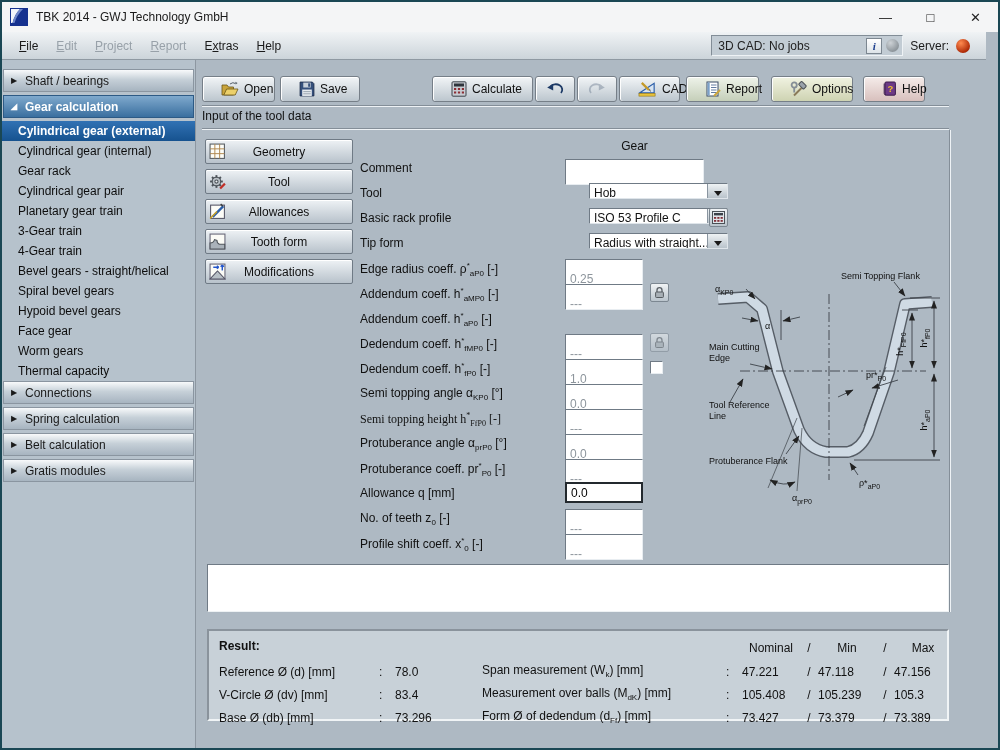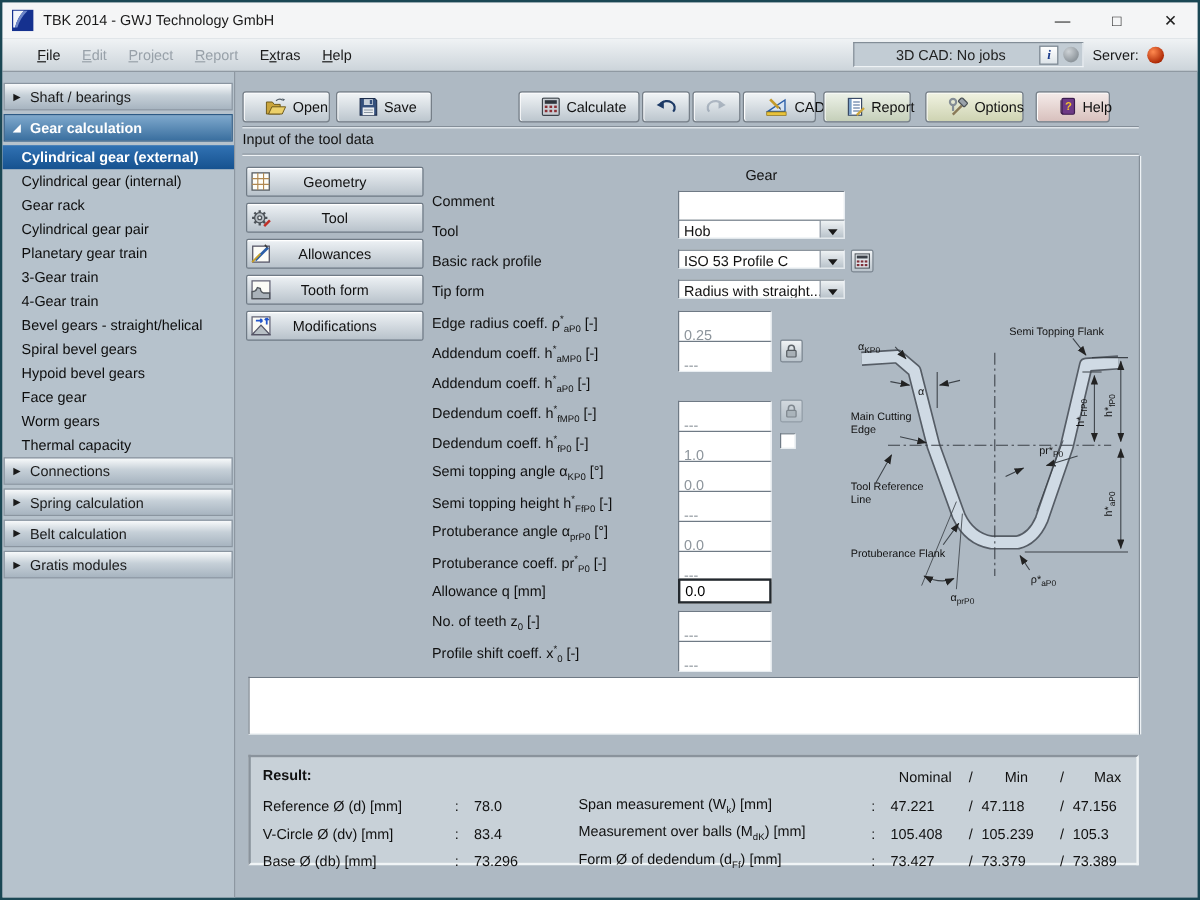--- a/index.html
+++ b/index.html
@@ -6,22 +6,22 @@
   *{box-sizing:border-box;}
   .window{position:relative;width:1000px;height:750px;margin:0 auto;border:2px solid #1a4754;
     background:#aeb9c3;font-family:"Liberation Sans",sans-serif;font-size:12px;color:#111;overflow:hidden;}
   
   .titlebar{position:absolute;left:0;top:0;right:0;height:30px;background:#f4f5f6;display:flex;align-items:center;}
   .app-logo{margin:0 8px 0 8px;display:flex;}
   .title-text{font-size:12px;color:#1a1a1a;}
   .tb-controls{margin-left:auto;display:flex;height:30px;}
   .tb-ctl{width:45px;height:30px;display:flex;align-items:center;justify-content:center;font-size:13px;color:#222;}
   
-  .menubar{position:absolute;left:0;top:30px;right:0;height:28px;background:linear-gradient(#f0f3f5,#ccd4da);
-    border-bottom:1px solid #8f99a2;display:flex;align-items:center;padding:0 20px;text-align:center;}
+  .menubar{position:absolute;left:0;top:30px;right:12px;height:28px;background:linear-gradient(#f0f3f5,#ccd4da);
+    border-bottom:1px solid #8f99a2;display:flex;align-items:center;padding:0 8px;}
   .menu-item{padding:5px 9px;color:#1a1a1a;}
   .menu-item.disabled{color:#98a1a9;}
   .menu-item u{text-decoration:underline;}
   .menu-right{margin-left:auto;display:flex;align-items:center;gap:7px;padding-right:8px;}
   .cad-box{width:192px;height:21px;background:#c2ccd4;border:1px solid;border-color:#828d97 #eef2f5 #eef2f5 #828d97;
     display:flex;align-items:center;padding:0 3px 0 6px;}
   .cad-text{flex:1;color:#222;}
   .info-btn{width:16px;height:16px;background:linear-gradient(#ffffff,#dde4e9);border:1px solid #7c8791;
     display:flex;align-items:center;justify-content:center;font-family:"Liberation Serif",serif;
     font-style:italic;font-weight:bold;font-size:11px;color:#1a3c8c;margin-right:4px;}
@@ -60,21 +60,21 @@
   .gear-header{position:absolute;left:563px;top:137px;width:139px;text-align:center;}
   #form-rows{position:absolute;left:355px;top:150px;width:400px;height:410px;}
   .form-row{position:absolute;left:0;width:100%;height:25px;}
   .f-label{position:absolute;left:3px;top:4px;white-space:nowrap;}
   .f-label sub,.f-label sup{font-size:8px;}
   .tinput{position:absolute;top:2px;height:18px;background:#fff;border:1px solid;
     border-color:#6f7a85 #e8edf1 #e8edf1 #6f7a85;padding:12px 4px;font-size:12px;overflow:hidden;}
   .disabled-input{color:#8d959c;}
   .active-input{border:2px solid #23292e;color:#000;height:21px;top:0;padding-top:2px;}
   .sel{position:absolute;top:1px;height:16px;background:#fff;border:1px solid;
-    border-color:#6f7a85 #dfe5ea #dfe5ea #6f7a85;display:flex;}
+    border-color:#6f7a85 #dfe5ea #dfe5ea #6f7a85;display:flex;margin-left:24px;}
   .sel-text{flex:1;padding:2px 0 0 4px;white-space:nowrap;overflow:hidden;}
   .sel-btn{width:20px;background:linear-gradient(#eef2f4,#b9c3cb);border-left:1px solid #8a95a0;
     display:flex;align-items:flex-start;justify-content:center;}
   .sel-arrow{width:0;height:0;border:4px solid transparent;border-top:5px solid #1a1a1a;margin-top:7px;}
   .mini-btn{position:absolute;width:19px;height:19px;background:linear-gradient(#f0f3f5,#bac4cc);
     border:1px solid #7c8791;border-radius:2px;display:flex;align-items:center;justify-content:center;}
   .mini-btn.disabled{opacity:.55;}
   .checkbox{position:absolute;width:13px;height:13px;background:#fff;border:1px solid;
     border-color:#6f7a85 #e8edf1 #e8edf1 #6f7a85;}
   
@@ -430,21 +430,21 @@
       </div>
       <div class="form-row" style="top: 205px;">
         <div class="f-label"><span>Dedendum coeff. h</span><sup>*</sup><sub>fP0</sub><span> [-]</span></div>
         <div class="tinput disabled-input" style="left: 208px; width: 78px;">1.0</div>
         <div class="checkbox" style="left: 293px; top: 4px;"></div>
       </div>
       <div class="form-row" style="top: 230px;">
         <div class="f-label"><span>Semi topping angle α</span><sub>KP0</sub><span> [°]</span></div>
         <div class="tinput disabled-input" style="left: 208px; width: 78px;">0.0</div>
       </div>
-      <div class="form-row" style="top: 255px;">
+      <div class="form-row" style="top: 255px; font-family: Liberation Serif, serif;">
         <div class="f-label"><span>Semi topping height h</span><sup>*</sup><sub>FfP0</sub><span> [-]</span></div>
         <div class="tinput disabled-input" style="left: 208px; width: 78px;">---</div>
       </div>
       <div class="form-row" style="top: 280px;">
         <div class="f-label"><span>Protuberance angle α</span><sub>prP0</sub><span> [°]</span></div>
         <div class="tinput disabled-input" style="left: 208px; width: 78px;">0.0</div>
       </div>
       <div class="form-row" style="top: 305px;">
         <div class="f-label"><span>Protuberance coeff. pr</span><sup>*</sup><sub>P0</sub><span> [-]</span></div>
         <div class="tinput disabled-input" style="left: 208px; width: 78px;">---</div>

